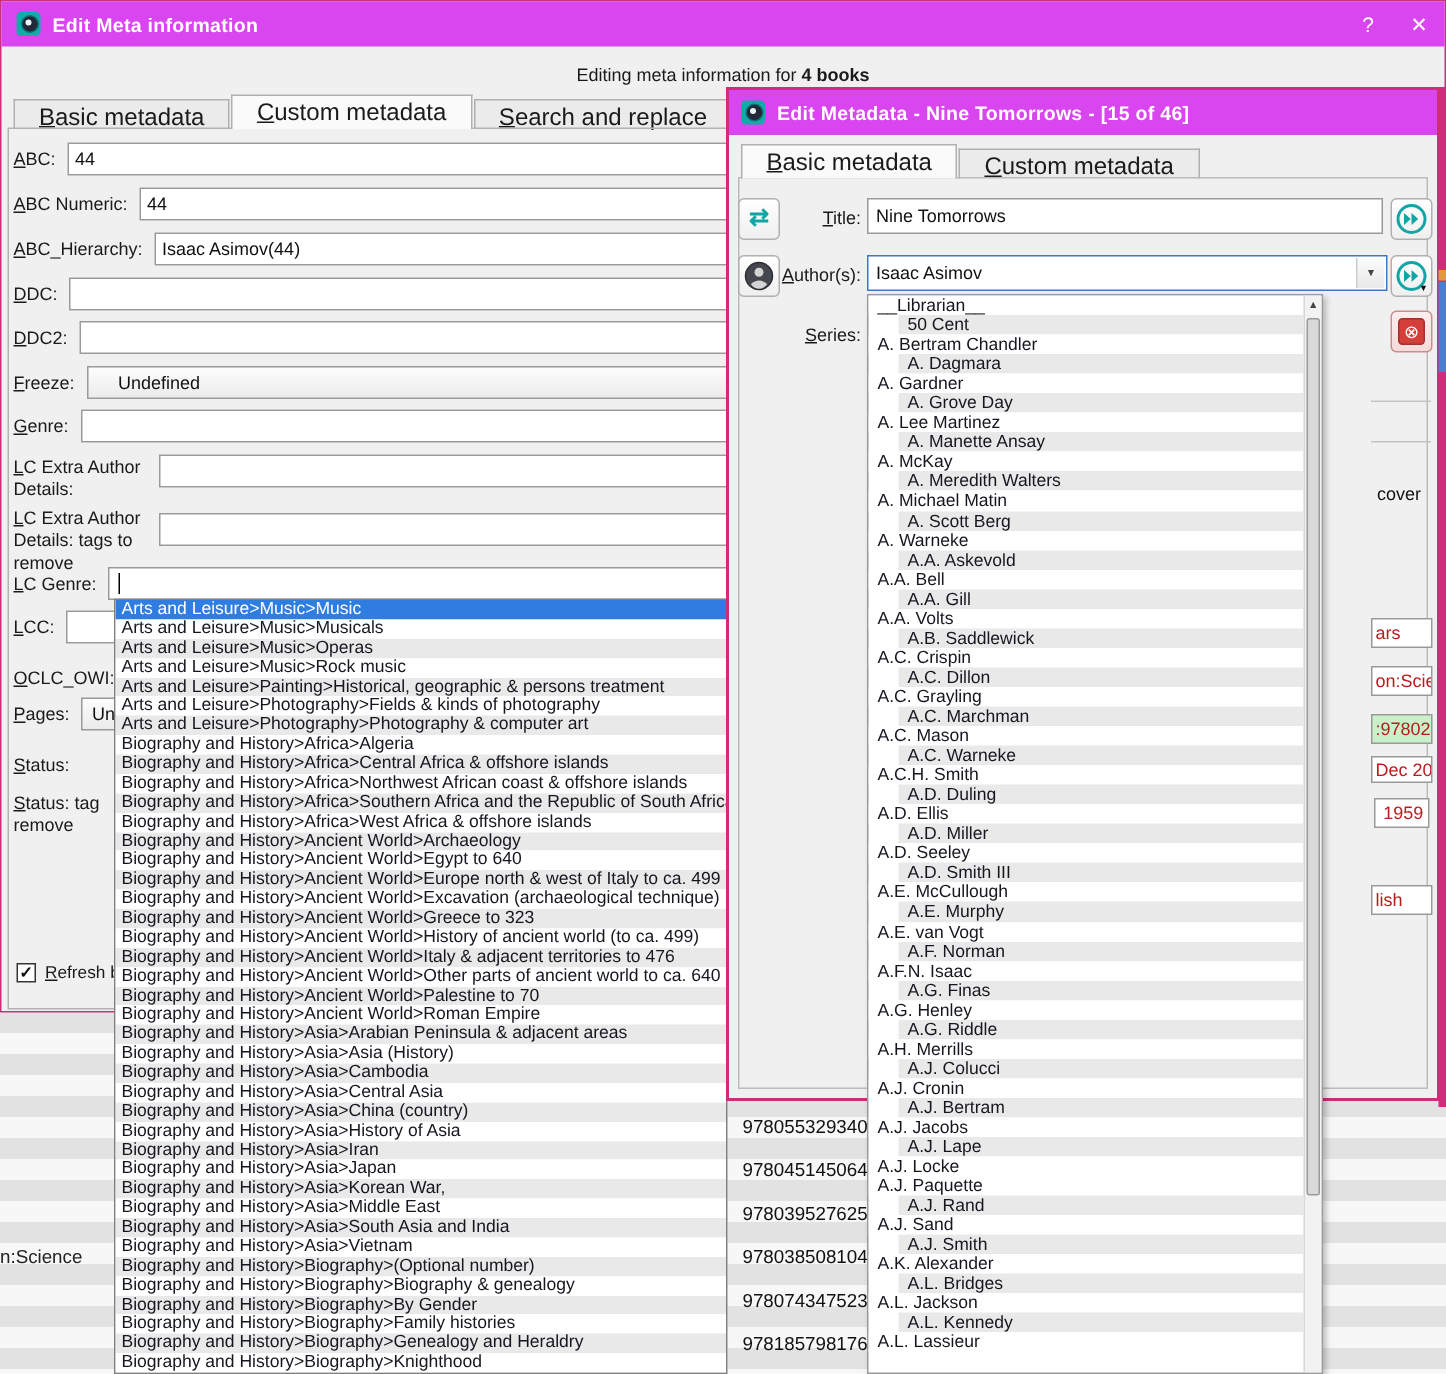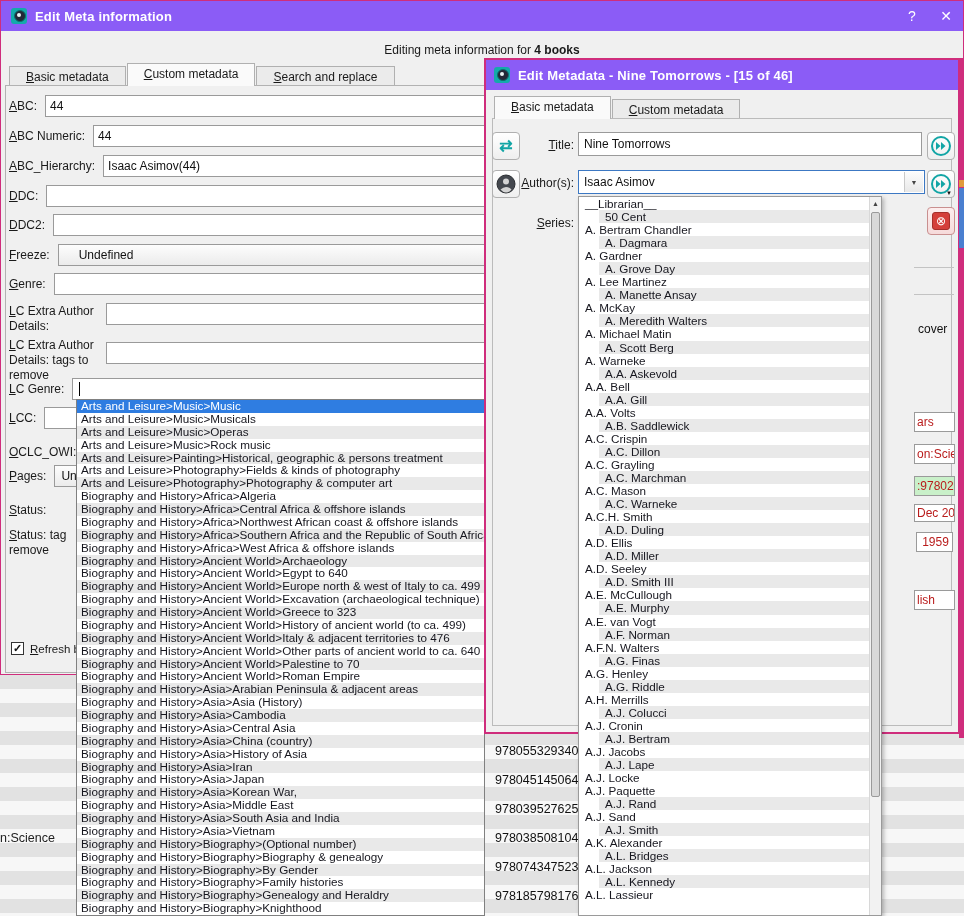--- a/index.html
+++ b/index.html
@@ -9,42 +9,42 @@
 
   
   .main-bg { position:absolute; inset:0; background:#ececec; }
   .bg-stripes { position:absolute; left:0; right:0; top:675px; bottom:0;
     background:repeating-linear-gradient(180deg,#e2e2e2 0 14px,#f7f7f7 14px 28px); }
   .isbn-col { position:absolute; left:495px; top:736px; width:110px; }
   .isbn-col .isbn-item { height:29px; display:flex; align-items:center; font-size:12.5px; color:#111; }
   .bg-left-text { position:absolute; left:0; top:831px; font-size:12.5px; color:#222; }
 
   
-  .titlebar { position:absolute; left:0; top:0; right:0; height:30px; background:#8b5cf6;
+  .titlebar { position:absolute; left:0; top:0; right:0; height:30px; background:#d946ef;
     display:flex; align-items:center; color:#fff; }
   .win-icon { width:16px; height:16px; margin-left:10px; background:#14aaaa; border-radius:3px;
     position:relative; flex:0 0 auto; }
   .win-icon::after { content:""; position:absolute; left:3px; top:2px; width:10px; height:10px;
     background:#232838; border-radius:50%; border:1px solid #0c6e6e; }
   .win-icon::before { content:""; position:absolute; left:6px; top:5px; width:4px; height:4px;
     background:#e8f5f5; border-radius:50%; z-index:1; }
   .title-text { margin-left:8px; font-size:13px; font-weight:600; letter-spacing:.2px; }
   .tb-btn { width:34px; text-align:center; font-size:14px; color:#fff; cursor:default; }
 
   .acc { display:inline-block; }
   .acc::first-letter { text-decoration:underline; }
 
   
   .dialog1 { position:absolute; left:0; top:0; width:964px; height:675px; background:#f0f0f0;
     border:1px solid #cf2d7c; z-index:10; }
   .d1-header { position:absolute; top:42px; left:0; right:0; text-align:center; font-size:12px; color:#1a1a1a; }
   .d1-header b { font-weight:700; }
   .tabs { position:absolute; display:flex; align-items:flex-end; }
   .tabs1 { left:8px; top:62px; height:23px; }
-  .tab { padding:3px 16px 4px 16px; font-size:12px; color:#1a1a1a; background:#ebebeb;
+  .tab { padding:3px 16px 4px 16px; font-size:16px; color:#1a1a1a; background:#ebebeb;
     border:1px solid #b0b0b0; border-bottom:none; margin-right:1px; height:20px; }
   .tab.active { background:#fafafa; height:23px; position:relative; z-index:2; }
   .panel1 { position:absolute; left:4px; top:84px; width:956px; height:588px; border:1px solid #b2b2b2; }
 
   .d1row { position:absolute; left:8px; right:5px; display:flex; align-items:flex-start; }
   .flabel { font-size:12px; color:#1a1a1a; padding:4px 8px 0 0; max-width:100px; line-height:1.25; }
   .finput { flex:1; height:22px; background:#fff; border:1px solid #9a9a9a;
     font-size:12px; color:#111; display:flex; align-items:center; padding:0 4px; }
   .fcombo { flex:1; height:22px; background:linear-gradient(180deg,#fdfdfd,#ebebeb);
     border:1px solid #9a9a9a; font-size:12px; color:#111; display:flex; align-items:center; }
@@ -357,21 +357,21 @@
         <div class="list-item even">A.C.H. Smith</div>
         <div class="list-item odd">A.D. Duling</div>
         <div class="list-item even">A.D. Ellis</div>
         <div class="list-item odd">A.D. Miller</div>
         <div class="list-item even">A.D. Seeley</div>
         <div class="list-item odd">A.D. Smith III</div>
         <div class="list-item even">A.E. McCullough</div>
         <div class="list-item odd">A.E. Murphy</div>
         <div class="list-item even">A.E. van Vogt</div>
         <div class="list-item odd">A.F. Norman</div>
-        <div class="list-item even">A.F.N. Walters</div>
+        <div class="list-item even">A.F.N. Isaac</div>
         <div class="list-item odd">A.G. Finas</div>
         <div class="list-item even">A.G. Henley</div>
         <div class="list-item odd">A.G. Riddle</div>
         <div class="list-item even">A.H. Merrills</div>
         <div class="list-item odd">A.J. Colucci</div>
         <div class="list-item even">A.J. Cronin</div>
         <div class="list-item odd">A.J. Bertram</div>
         <div class="list-item even">A.J. Jacobs</div>
         <div class="list-item odd">A.J. Lape</div>
         <div class="list-item even">A.J. Locke</div>

